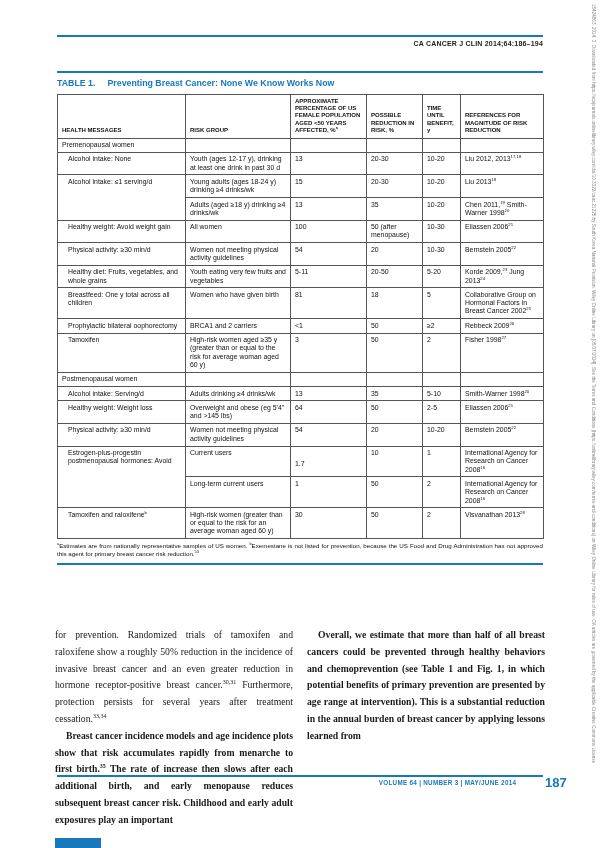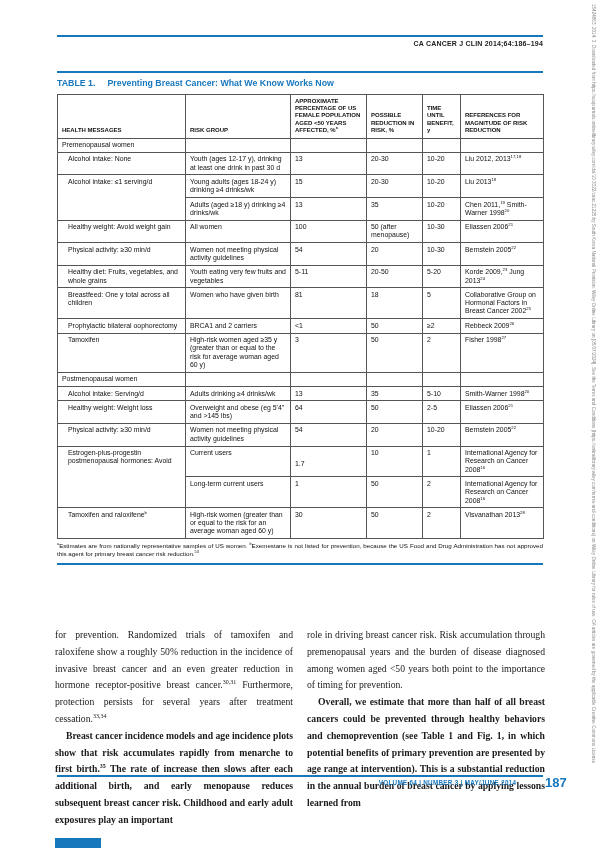--- a/index.html
+++ b/index.html
@@ -43,21 +43,21 @@
 <body>
 
 <div class="page">
 
   <div class="rule head-rule"></div>
   <div class="citation">CA CANCER J CLIN 2014;64:186–194</div>
 
   <div class="table-block">
     <div class="table-rule"></div>
     <div class="table-title">
-      <span class="tt-label">TABLE 1.</span><span>Preventing Breast Cancer: What We Know Works Now</span>
+      <span class="tt-label">TABLE 1.</span><span>Preventing Breast Cancer: None We Know Works Now</span>
     </div>
     <table>
       <colgroup>
         <col style="width:128px">
           <col style="width:105px">
           <col style="width:76px">
         <col style="width:56px">
           <col style="width:38px">
           <col style="width:83px">
       </colgroup>
@@ -211,21 +211,20 @@
     <div class="footnote" id="footnote"><sup>a</sup>Estimates are from nationally representative samples of US women. <sup>b</sup>Exemestane is not listed for prevention, because the US Food and Drug Administration has not approved this agent for primary breast cancer risk reduction.<sup>53</sup></div>
     <div class="bottom-rule"></div>
   </div>
 
   <div class="body-cols">
     <div class="col" id="col-left">
         <p>for prevention. Randomized trials of tamoxifen and raloxifene show a roughly 50% reduction in the incidence of invasive breast cancer and an even greater reduction in hormone receptor-positive breast cancer.<sup>30,31</sup> Furthermore, protection persists for several years after treatment cessation.<sup>33,34</sup></p>
         <p class="indent">Breast cancer incidence models and age incidence plots show that risk accumulates rapidly from menarche to first birth.<sup>35</sup> The rate of increase then slows after each additional birth, and early menopause reduces subsequent breast cancer risk. Childhood and early adult exposures play an important</p>
       </div>
     <div class="col" id="col-right">
-        <p>role in driving breast cancer risk. Risk accumulation through premenopausal years and the burden of disease diagnosed among women aged &lt;50 years both point to the importance of timing for prevention.</p>
         <p class="indent">Overall, we estimate that more than half of all breast cancers could be prevented through healthy behaviors and chemoprevention (see Table 1 and Fig. 1, in which potential benefits of primary prevention are presented by age range at intervention). This is a substantial reduction in the annual burden of breast cancer by applying lessons learned from</p>
       </div>
   </div>
 
   <div class="rule footer-rule"></div>
   <div class="footer-volume">VOLUME 64 | NUMBER 3 | MAY/JUNE 2014</div>
   <div class="footer-page">187</div>
 
   <div class="sidebar-text">15424863, 2014, 3, Downloaded from https://acsjournals.onlinelibrary.wiley.com/doi/10.3322/caac.21225 by South Korea National Provision, Wiley Online Library on [05/07/2024]. See the Terms and Conditions (https://onlinelibrary.wiley.com/terms-and-conditions) on Wiley Online Library for rules of use; OA articles are governed by the applicable Creative Commons License</div>
   <div class="corner-box"></div>

